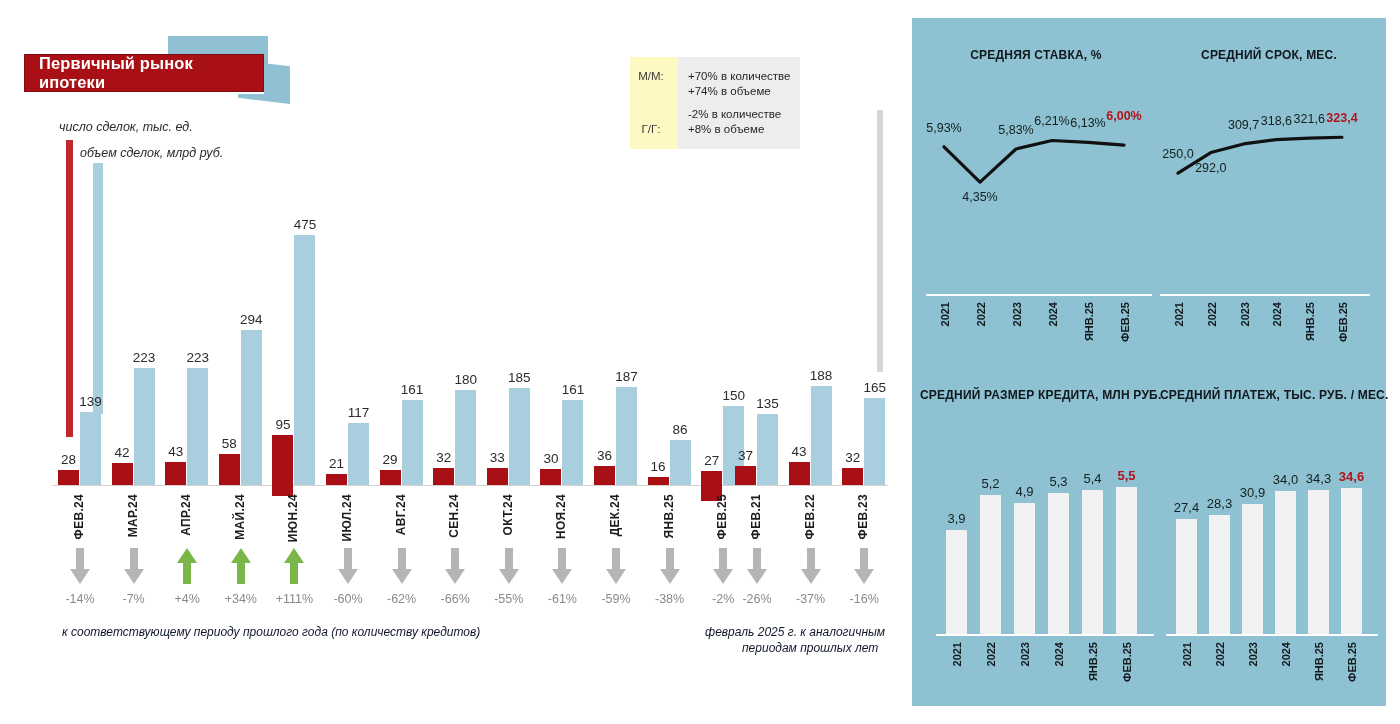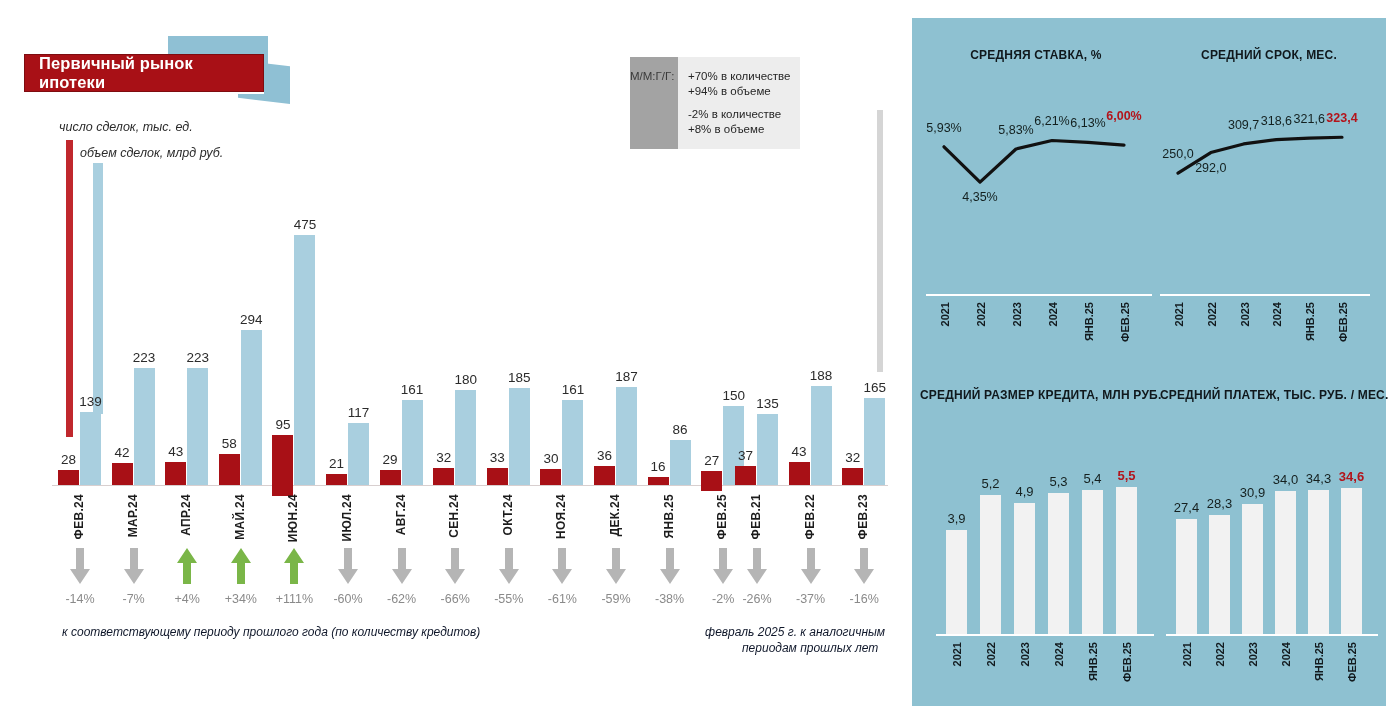--- a/index.html
+++ b/index.html
@@ -27,23 +27,23 @@
   #title-banner .t{color:#fff;font-size:16.5px;font-weight:bold;padding-left:14px;letter-spacing:.1px;}
 
   .legend-txt{position:absolute;font-style:italic;font-size:12.5px;color:#2b2b2b;white-space:nowrap;}
   #legend-count-label{left:59px;top:120px;text-align:center;}
   #legend-vol-label{left:80px;top:146px;}
   #legend-red-bar{position:absolute;left:66px;top:140px;width:7px;height:297px;background:#c0272d;}
   #legend-blue-bar{position:absolute;left:93px;top:163px;width:10px;height:251px;background:#a9cfdf;}
 
   
   #info-box{position:absolute;left:630px;top:57px;height:92px;display:flex;font-size:11.5px;}
-  #info-labels{width:48px;background:#a3a3a3;display:flex;flex-direction:row;
+  #info-labels{width:48px;background:#fef9c3;display:flex;flex-direction:column;
                justify-content:space-between;padding:12px 6px 12px 0;box-sizing:border-box;
-               text-align:left;color:#3a3a3a;}
+               text-align:center;color:#3a3a3a;}
   #info-values{width:122px;background:#ededed;display:flex;flex-direction:column;
                justify-content:space-between;padding:12px 0 12px 10px;box-sizing:border-box;color:#262626;}
   .info-grp div{line-height:15px;white-space:nowrap;}
 
   #mid-divider{position:absolute;left:877px;top:110px;width:6px;height:262px;background:#d5d5d5;}
   .bar{position:relative;}
   .bar.count{background:#a81016;width:21px;}
   .bar.vol{background:#a9cfdf;width:21px;}
   .bar .val{
     position:absolute;left:50%;transform:translateX(-50%);
@@ -108,21 +108,21 @@
       <div class="info-grp">
           <div>М/М:</div>
         </div>
       <div class="info-grp">
           <div>Г/Г:</div>
         </div>
     </div>
     <div id="info-values">
       <div class="info-grp">
         <div>+70% в количестве</div>
-        <div>+94% в объеме</div>
+        <div>+74% в объеме</div>
       </div>
       <div class="info-grp">
         <div>-2% в количестве</div>
         <div>+8% в объеме</div>
       </div>
     </div>
   </div>
 
   <div id="mid-divider"></div>
 
@@ -277,21 +277,21 @@
       <div class="bar vol" style="position: absolute; left: 669.6px; top: 439.737px; height: 45.2632px;">
         <span class="val">86</span>
       </div>
       <div class="xlab" style="left: 661.6px; top: 494px;">ЯНВ.25</div>
       <div class="arrow" style="left: 658.6px; top: 547px;">
         <svg width="22" height="38" viewBox="0 0 22 38">
           <path fill="#b5b5b5" d="M11 37 L21 22 L15 22 L15 1 L7 1 L7 22 L1 22 Z"></path>
         </svg>
       </div>
       <div class="pct" style="left: 640.6px; top: 592px; width: 58px;">-38%</div>
-      <div class="bar count" style="position: absolute; left: 701.2px; top: 470.789px; height: 20px;">
+      <div class="bar count" style="position: absolute; left: 701.2px; top: 470.789px; height: 30px;">
         <span class="val">27</span>
       </div>
       <div class="bar vol" style="position: absolute; left: 723.2px; top: 406.053px; height: 78.9474px;">
         <span class="val">150</span>
       </div>
       <div class="xlab" style="left: 715.2px; top: 494px;">ФЕВ.25</div>
       <div class="arrow" style="left: 712.2px; top: 547px;">
         <svg width="22" height="38" viewBox="0 0 22 38">
           <path fill="#b5b5b5" d="M11 37 L21 22 L15 22 L15 1 L7 1 L7 22 L1 22 Z"></path>
         </svg>

